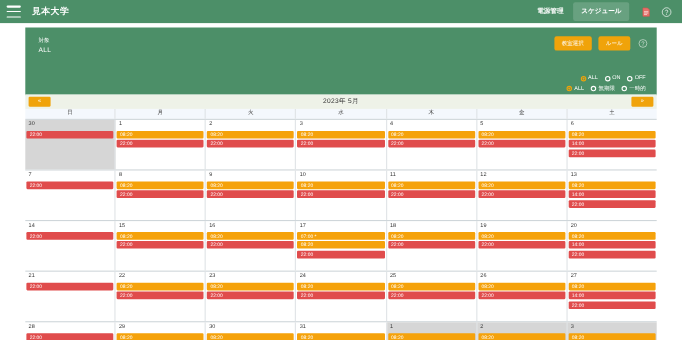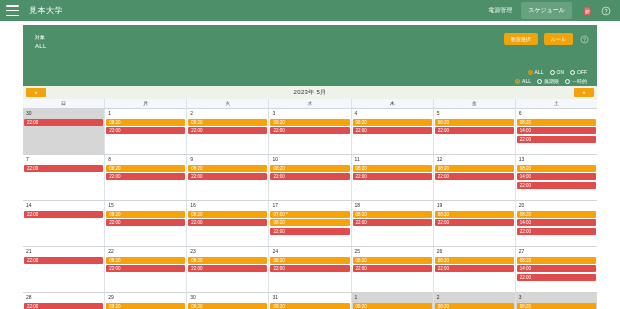--- a/index.html
+++ b/index.html
@@ -12,20 +12,21 @@
   #app { width: 620px; height: 309px; position: relative; background:#fff; }
 
   
   .appbar {
     height: 21px;
     background: #4c8f68;
     display: flex;
     align-items: center;
     padding: 0 8px 0 6px;
     color: #ffffff;
+    font-weight: bold;
   }
   .hamburger {
     width: 13px; height: 11px;
     display: flex; flex-direction: column; justify-content: space-between;
     margin-right: 10px; cursor: pointer;
   }
   .hamburger span { display:block; height:1.5px; background:#fff; border-radius:1px; }
   .app-title { font-size: 8px; letter-spacing: .5px; }
   .appbar-spacer { flex: 1; }
   .appbar-link {

